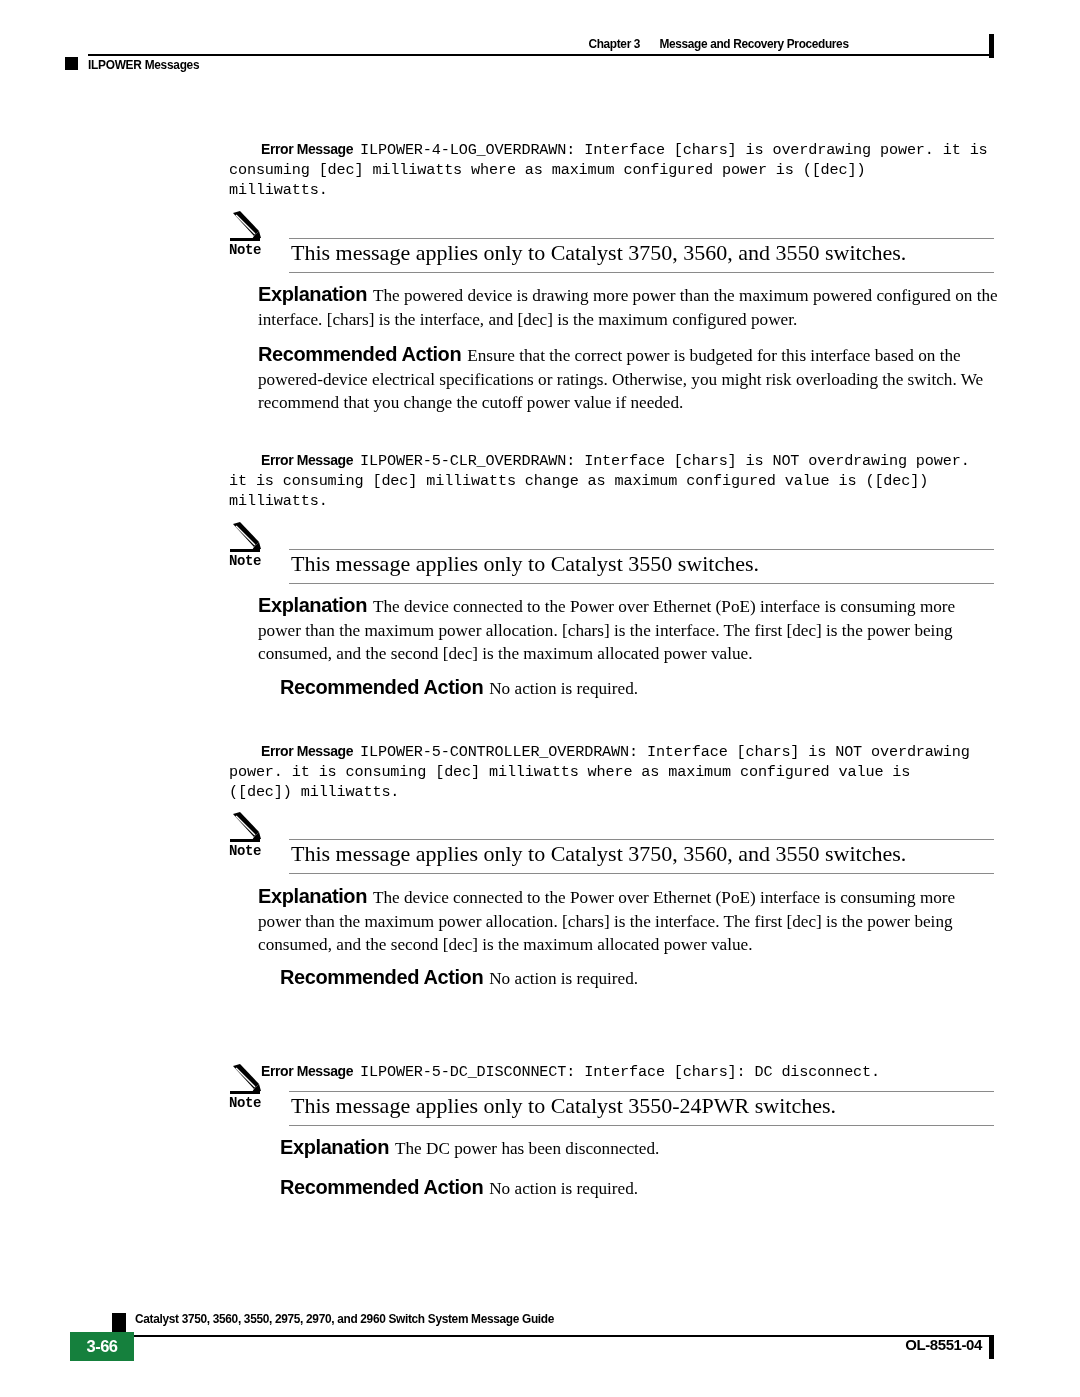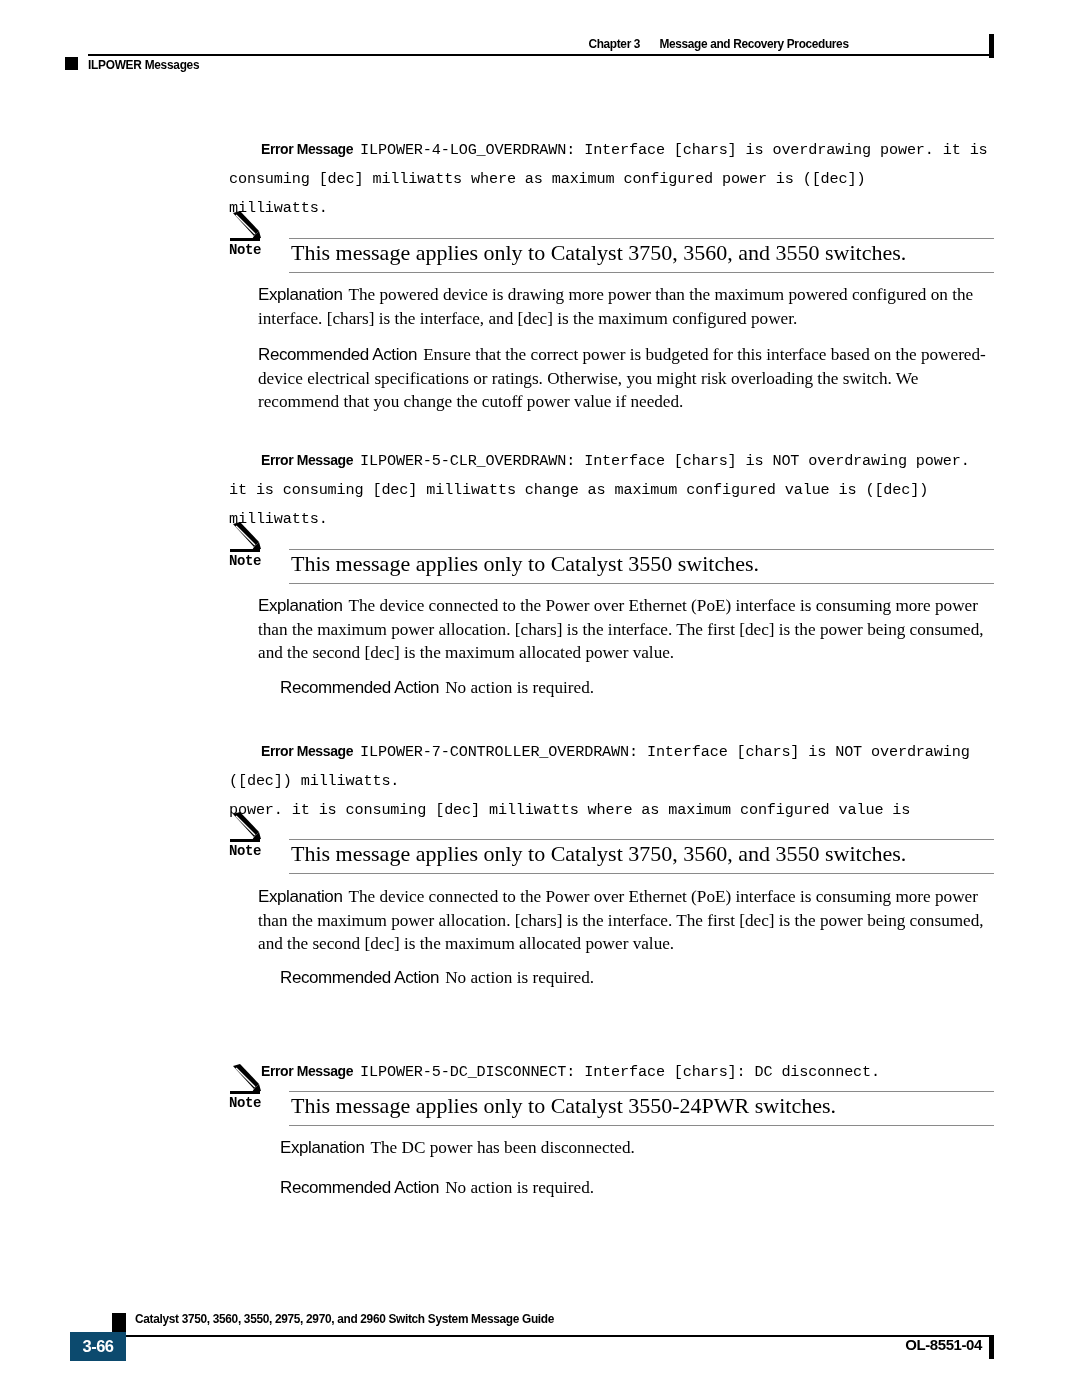--- a/index.html
+++ b/index.html
@@ -96,21 +96,21 @@
     text-align: left;
   }
   .errmsg .lbl {
     font-family: "Liberation Sans", sans-serif;
     font-weight: bold;
     font-size: 14px;
     letter-spacing: -0.4px;
     margin-right: 7px;
     padding-left: 32px;
   }
-  .errmsg .mono-line { display: block; white-space: pre; margin-top: 9px; }
+  .errmsg .mono-line { display: block; white-space: pre; }
 
   
   .note {
     position: absolute;
     left: 229px;
     width: 765px;
   }
   .note .pencil {
     position: absolute;
     left: 1px;
@@ -167,22 +167,22 @@
     position: absolute;
     left: 258px;
     width: 740px;
     font-family: "Liberation Serif", serif;
     font-size: 17.2px;
     line-height: 23.6px;
     text-align: left;
   }
   .para .lbl {
     font-family: "Liberation Sans", sans-serif;
-    font-weight: normal;
-    font-size: 17px;
+    font-weight: bold;
+    font-size: 20px;
     letter-spacing: -0.4px;
     margin-right: 6px;
   }
   .para.nowrap { white-space: nowrap; margin-left: 22px; }
 
   
   .page-footer {
     position: absolute;
     left: 0;
     top: 1300px;
@@ -202,23 +202,23 @@
     left: 989px;
     top: 1335px;
     width: 5px;
     height: 24px;
     background: #000000;
   }
   .footer-pagebox {
     position: absolute;
     left: 70px;
     top: 1332px;
-    width: 56px;
+    width: 64px;
     height: 29px;
-    background: #0c4a6e;
+    background: #15803d;
     color: #ffffff;
     font-family: "Liberation Sans", sans-serif;
     font-weight: bold;
     font-size: 16.5px;
     letter-spacing: -0.5px;
     display: flex;
     align-items: center;
     justify-content: center;
   }
   .footer-square {
@@ -320,23 +320,23 @@
       <span class="lbl">Explanation</span><span>The device connected to the Power over Ethernet (PoE) interface is consuming more power than the maximum power allocation. [chars] is the interface. The first [dec] is the power being consumed, and the second [dec] is the maximum allocated power value.</span>
     </div>
 
     <div class="para nowrap" style="top:676px">
       <span class="lbl">Recommended Action</span><span>No action is required.</span>
     </div>
   </div>
 
   <div class="block">
     <div class="errmsg" style="top:741px">
-      <span class="lbl">Error Message</span><span>ILPOWER-7-CONTROLLER_OVERDRAWN: Interface [chars] is NOT overdrawing</span>
+      <span class="lbl">Error Message</span><span>ILPOWER-5-CONTROLLER_OVERDRAWN: Interface [chars] is NOT overdrawing</span>
+      <span class="mono-line">power. it is consuming [dec] milliwatts where as maximum configured value is</span>
       <span class="mono-line">([dec]) milliwatts.</span>
-      <span class="mono-line">power. it is consuming [dec] milliwatts where as maximum configured value is</span>
     </div>
 
     <div class="note" style="top:811px">
       <svg class="pencil" viewBox="0 0 36 30">
         <polygon points="3,3 10,1 29,21 24,26" fill="#000000"></polygon>
         <polygon points="24,26 29,21 31,28 22,29" fill="#000000"></polygon>
         <line x1="6" y1="5" x2="25" y2="24" stroke="#ffffff" stroke-width="1.4"></line>
       </svg>
       <div class="pencil-underline"></div>
       <div class="note-label">Note</div>

